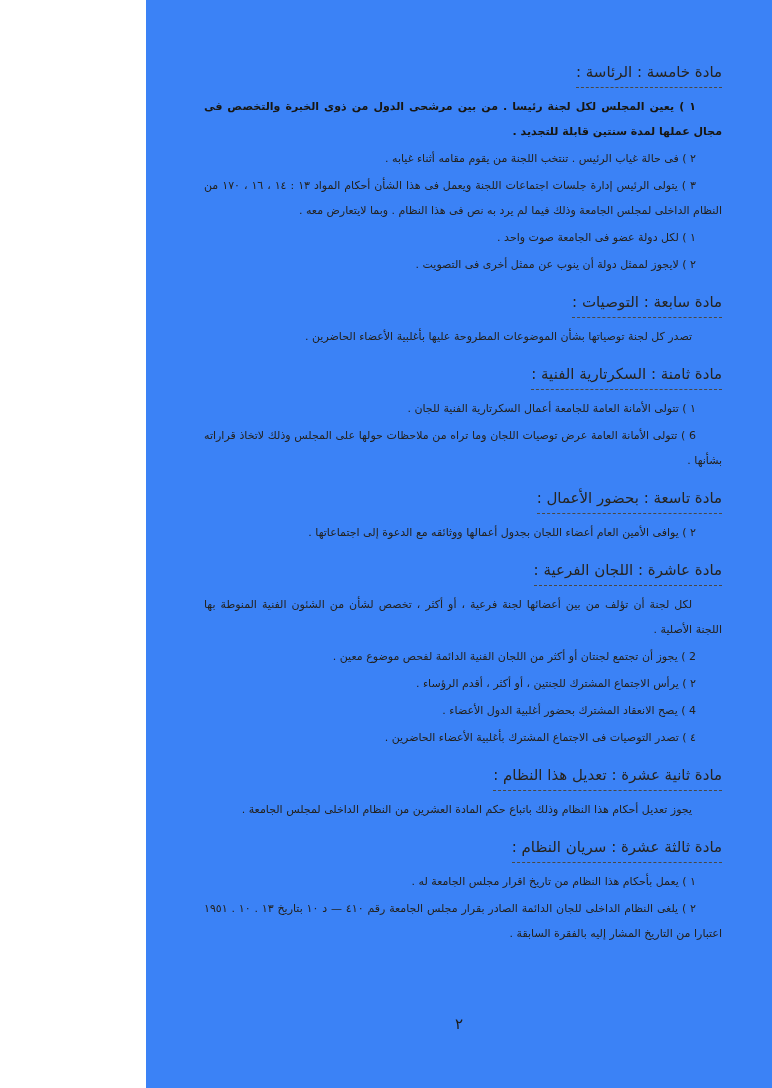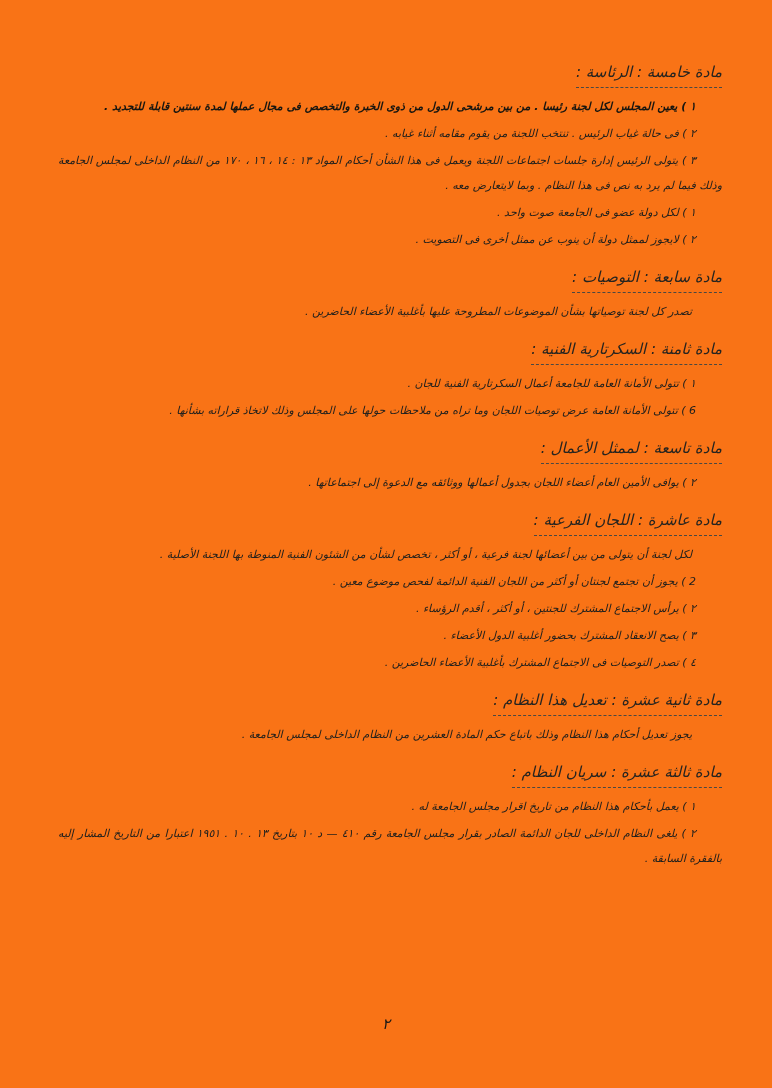--- a/index.html
+++ b/index.html
@@ -2,28 +2,27 @@
 <html lang="ar" dir="rtl"><head>
 <meta charset="utf-8">
 <style>
   html, body {
     margin: 0;
     padding: 0;
     background: #ffffff;
   }
   .page {
     position: relative;
-    width: 772px;
+    width: 626px;
     height: 1088px;
-    background: #f97316;
+    background: #3b82f6;
     overflow: hidden;
     direction: rtl;
     font-family: "DejaVu Sans", "Liberation Sans", sans-serif;
     color: #1f1d1a;
-    font-style: italic;
   }
   .content {
     padding: 60px 50px 0 58px;
   }
   .article { margin: 0; }
   .article-title {
     margin: 13px 0 6px 0;
     font-size: 15px;
     font-weight: 400;
     line-height: 24px;
@@ -79,33 +78,33 @@
       <p class="item plain">تصدر كل لجنة توصياتها بشأن الموضوعات المطروحة عليها بأغلبية الأعضاء الحاضرين .</p>
     </section>
 
     <section class="article">
       <h3 class="article-title"><span class="title-text">مادة ثامنة : السكرتارية الفنية :</span></h3>
       <p class="item">١ ) تتولى الأمانة العامة للجامعة أعمال السكرتارية الفنية للجان .</p>
       <p class="item">6 ) تتولى الأمانة العامة عرض توصيات اللجان وما تراه من ملاحظات حولها على المجلس وذلك لاتخاذ قراراته بشأنها .</p>
     </section>
 
     <section class="article">
-      <h3 class="article-title"><span class="title-text">مادة تاسعة : لممثل الأعمال :</span></h3>
+      <h3 class="article-title"><span class="title-text">مادة تاسعة : بحضور الأعمال :</span></h3>
       <p class="item">٢ ) يوافى الأمين العام أعضاء اللجان بجدول أعمالها ووثائقه مع الدعوة إلى اجتماعاتها .</p>
     </section>
 
     <section class="article">
       <h3 class="article-title"><span class="title-text">مادة عاشرة : اللجان الفرعية :</span></h3>
-      <p class="item plain">لكل لجنة أن يتولى من بين أعضائها لجنة فرعية ، أو أكثر ، تخصص لشأن من الشئون الفنية المنوطة بها اللجنة الأصلية .</p>
+      <p class="item plain">لكل لجنة أن تؤلف من بين أعضائها لجنة فرعية ، أو أكثر ، تخصص لشأن من الشئون الفنية المنوطة بها اللجنة الأصلية .</p>
     </section>
 
     <section class="article">
       <p class="item">2 ) يجوز أن تجتمع لجنتان أو أكثر من اللجان الفنية الدائمة لفحص موضوع معين .</p>
       <p class="item">٢ ) يرأس الاجتماع المشترك للجنتين ، أو أكثر ، أقدم الرؤساء .</p>
-      <p class="item">٣ ) يصح الانعقاد المشترك بحضور أغلبية الدول الأعضاء .</p>
+      <p class="item">4 ) يصح الانعقاد المشترك بحضور أغلبية الدول الأعضاء .</p>
       <p class="item">٤ ) تصدر التوصيات فى الاجتماع المشترك بأغلبية الأعضاء الحاضرين .</p>
     </section>
 
     <section class="article">
       <h3 class="article-title"><span class="title-text">مادة ثانية عشرة : تعديل هذا النظام :</span></h3>
       <p class="item plain">يجوز تعديل أحكام هذا النظام وذلك باتباع حكم المادة العشرين من النظام الداخلى لمجلس الجامعة .</p>
     </section>
 
     <section class="article">
       <h3 class="article-title"><span class="title-text">مادة ثالثة عشرة : سريان النظام :</span></h3>

